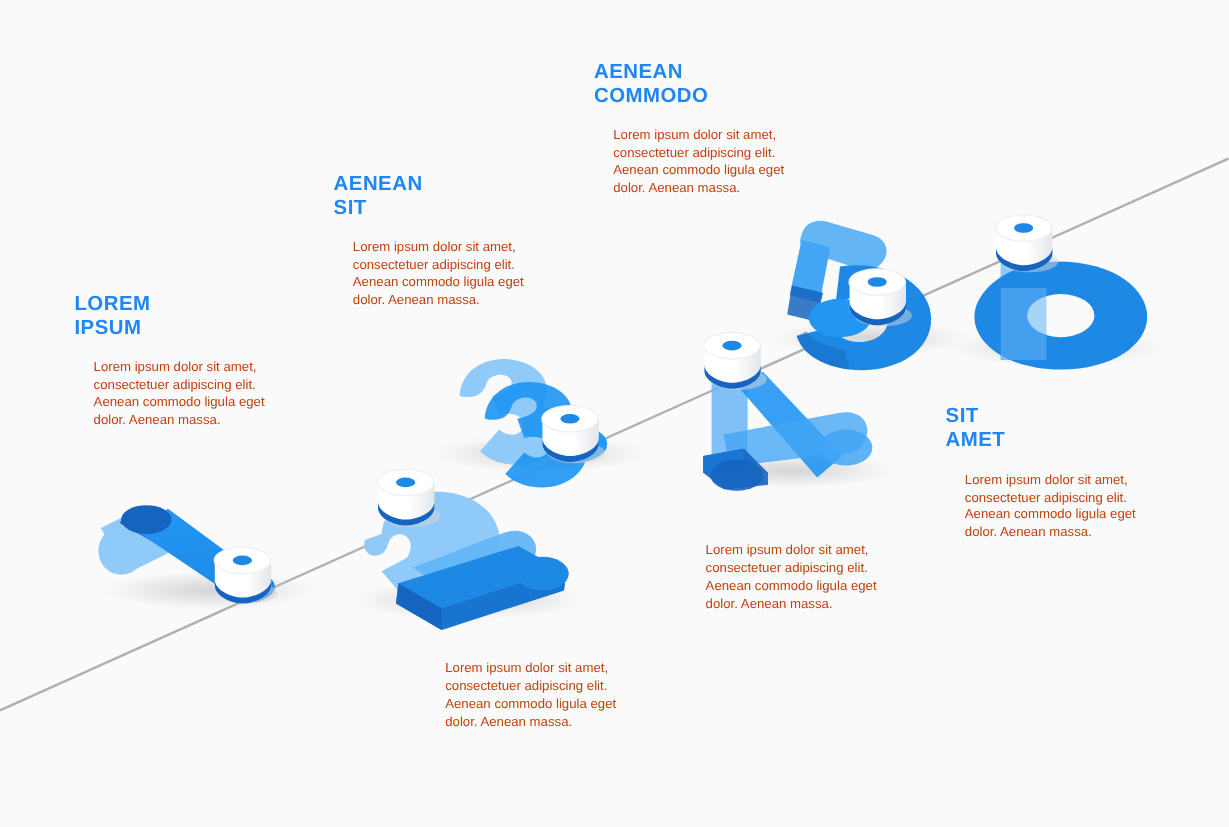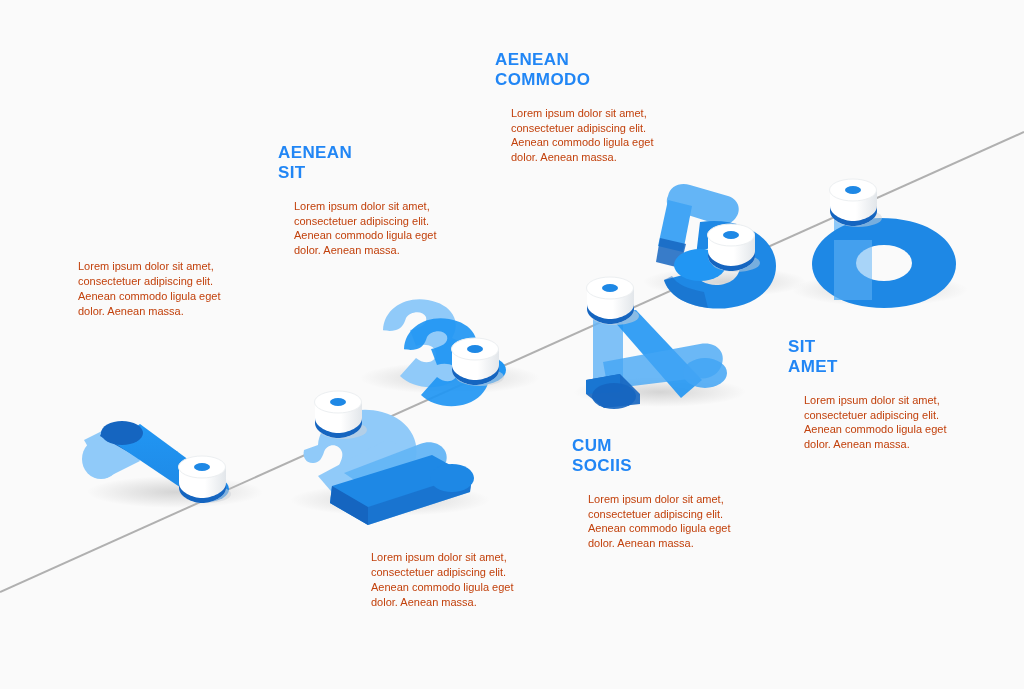--- a/index.html
+++ b/index.html
@@ -255,36 +255,36 @@
       <ellipse cx="858" cy="218" rx="24" ry="9" fill="#cfd4d8" opacity="0.5"></ellipse>
       <path d="M830,190 L830,211 C830,220 844,226 853,226 C863,226 877,220 877,211 L877,190 Z" fill="url(#gradCyl)"></path>
       <path d="M830,206 L830,211 C830,220 844,226 853,226 C863,226 877,220 877,211 L877,206 C877,215 863,221 853,221 C844,221 830,215 830,206 Z" fill="#1565c0"></path>
       <ellipse cx="853" cy="190" rx="23.5" ry="11" fill="#ffffff"></ellipse>
       <ellipse cx="853" cy="190" rx="23.5" ry="11" fill="none" stroke="#eceff1" stroke-width="1"></ellipse>
       <ellipse cx="853" cy="190" rx="8" ry="4" fill="#1e88e5"></ellipse>
     </g>
   </svg>
 
   <div class="txtblock tb-1">
+    <p class="heading">LOREM
+IPSUM</p>
     <p class="body">Lorem ipsum dolor sit amet, consectetuer adipiscing elit. Aenean commodo ligula eget dolor. Aenean massa.</p>
   </div>
 
   <div class="txtblock tb-2">
     <p class="body">Lorem ipsum dolor sit amet, consectetuer adipiscing elit. Aenean commodo ligula eget dolor. Aenean massa.</p>
   </div>
 
   <div class="txtblock tb-3">
     <p class="heading">AENEAN
 SIT</p>
     <p class="body">Lorem ipsum dolor sit amet, consectetuer adipiscing elit. Aenean commodo ligula eget dolor. Aenean massa.</p>
   </div>
 
   <div class="txtblock tb-4">
-    <p class="heading">CUM
-SOCIIS</p>
     <p class="body">Lorem ipsum dolor sit amet, consectetuer adipiscing elit. Aenean commodo ligula eget dolor. Aenean massa.</p>
   </div>
 
   <div class="txtblock tb-5">
     <p class="heading">AENEAN
 COMMODO</p>
     <p class="body">Lorem ipsum dolor sit amet, consectetuer adipiscing elit. Aenean commodo ligula eget dolor. Aenean massa.</p>
   </div>
 
   <div class="txtblock tb-6">

